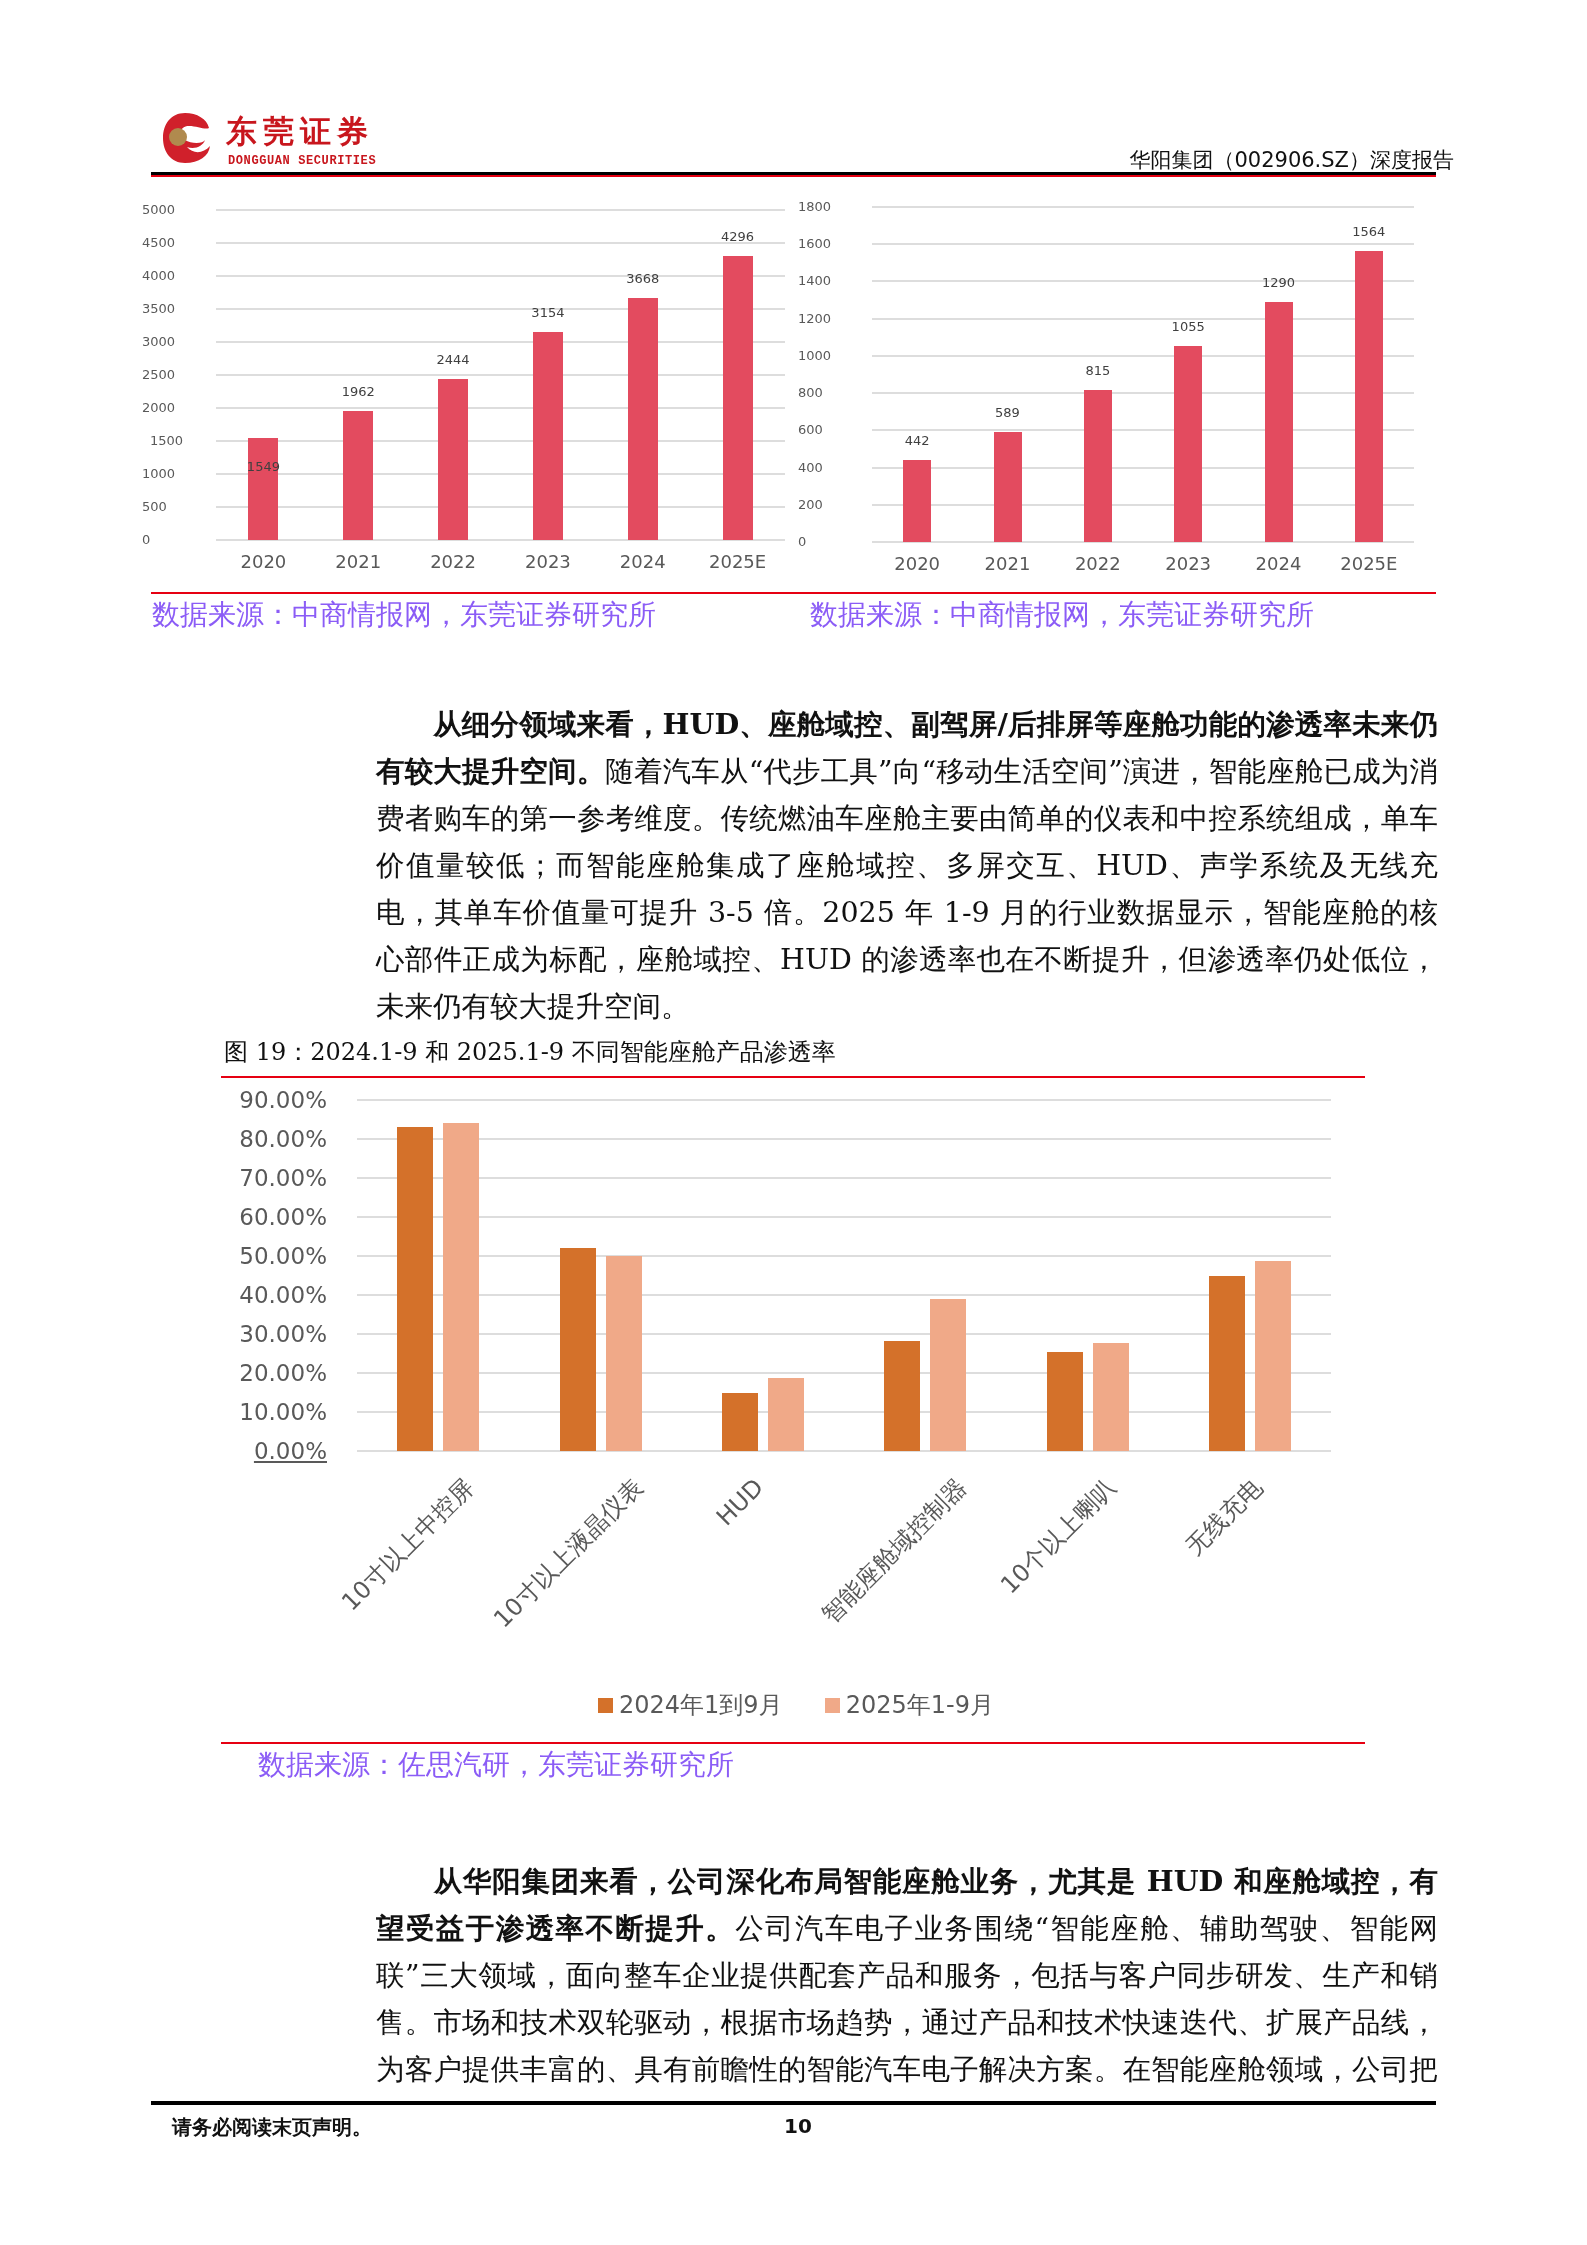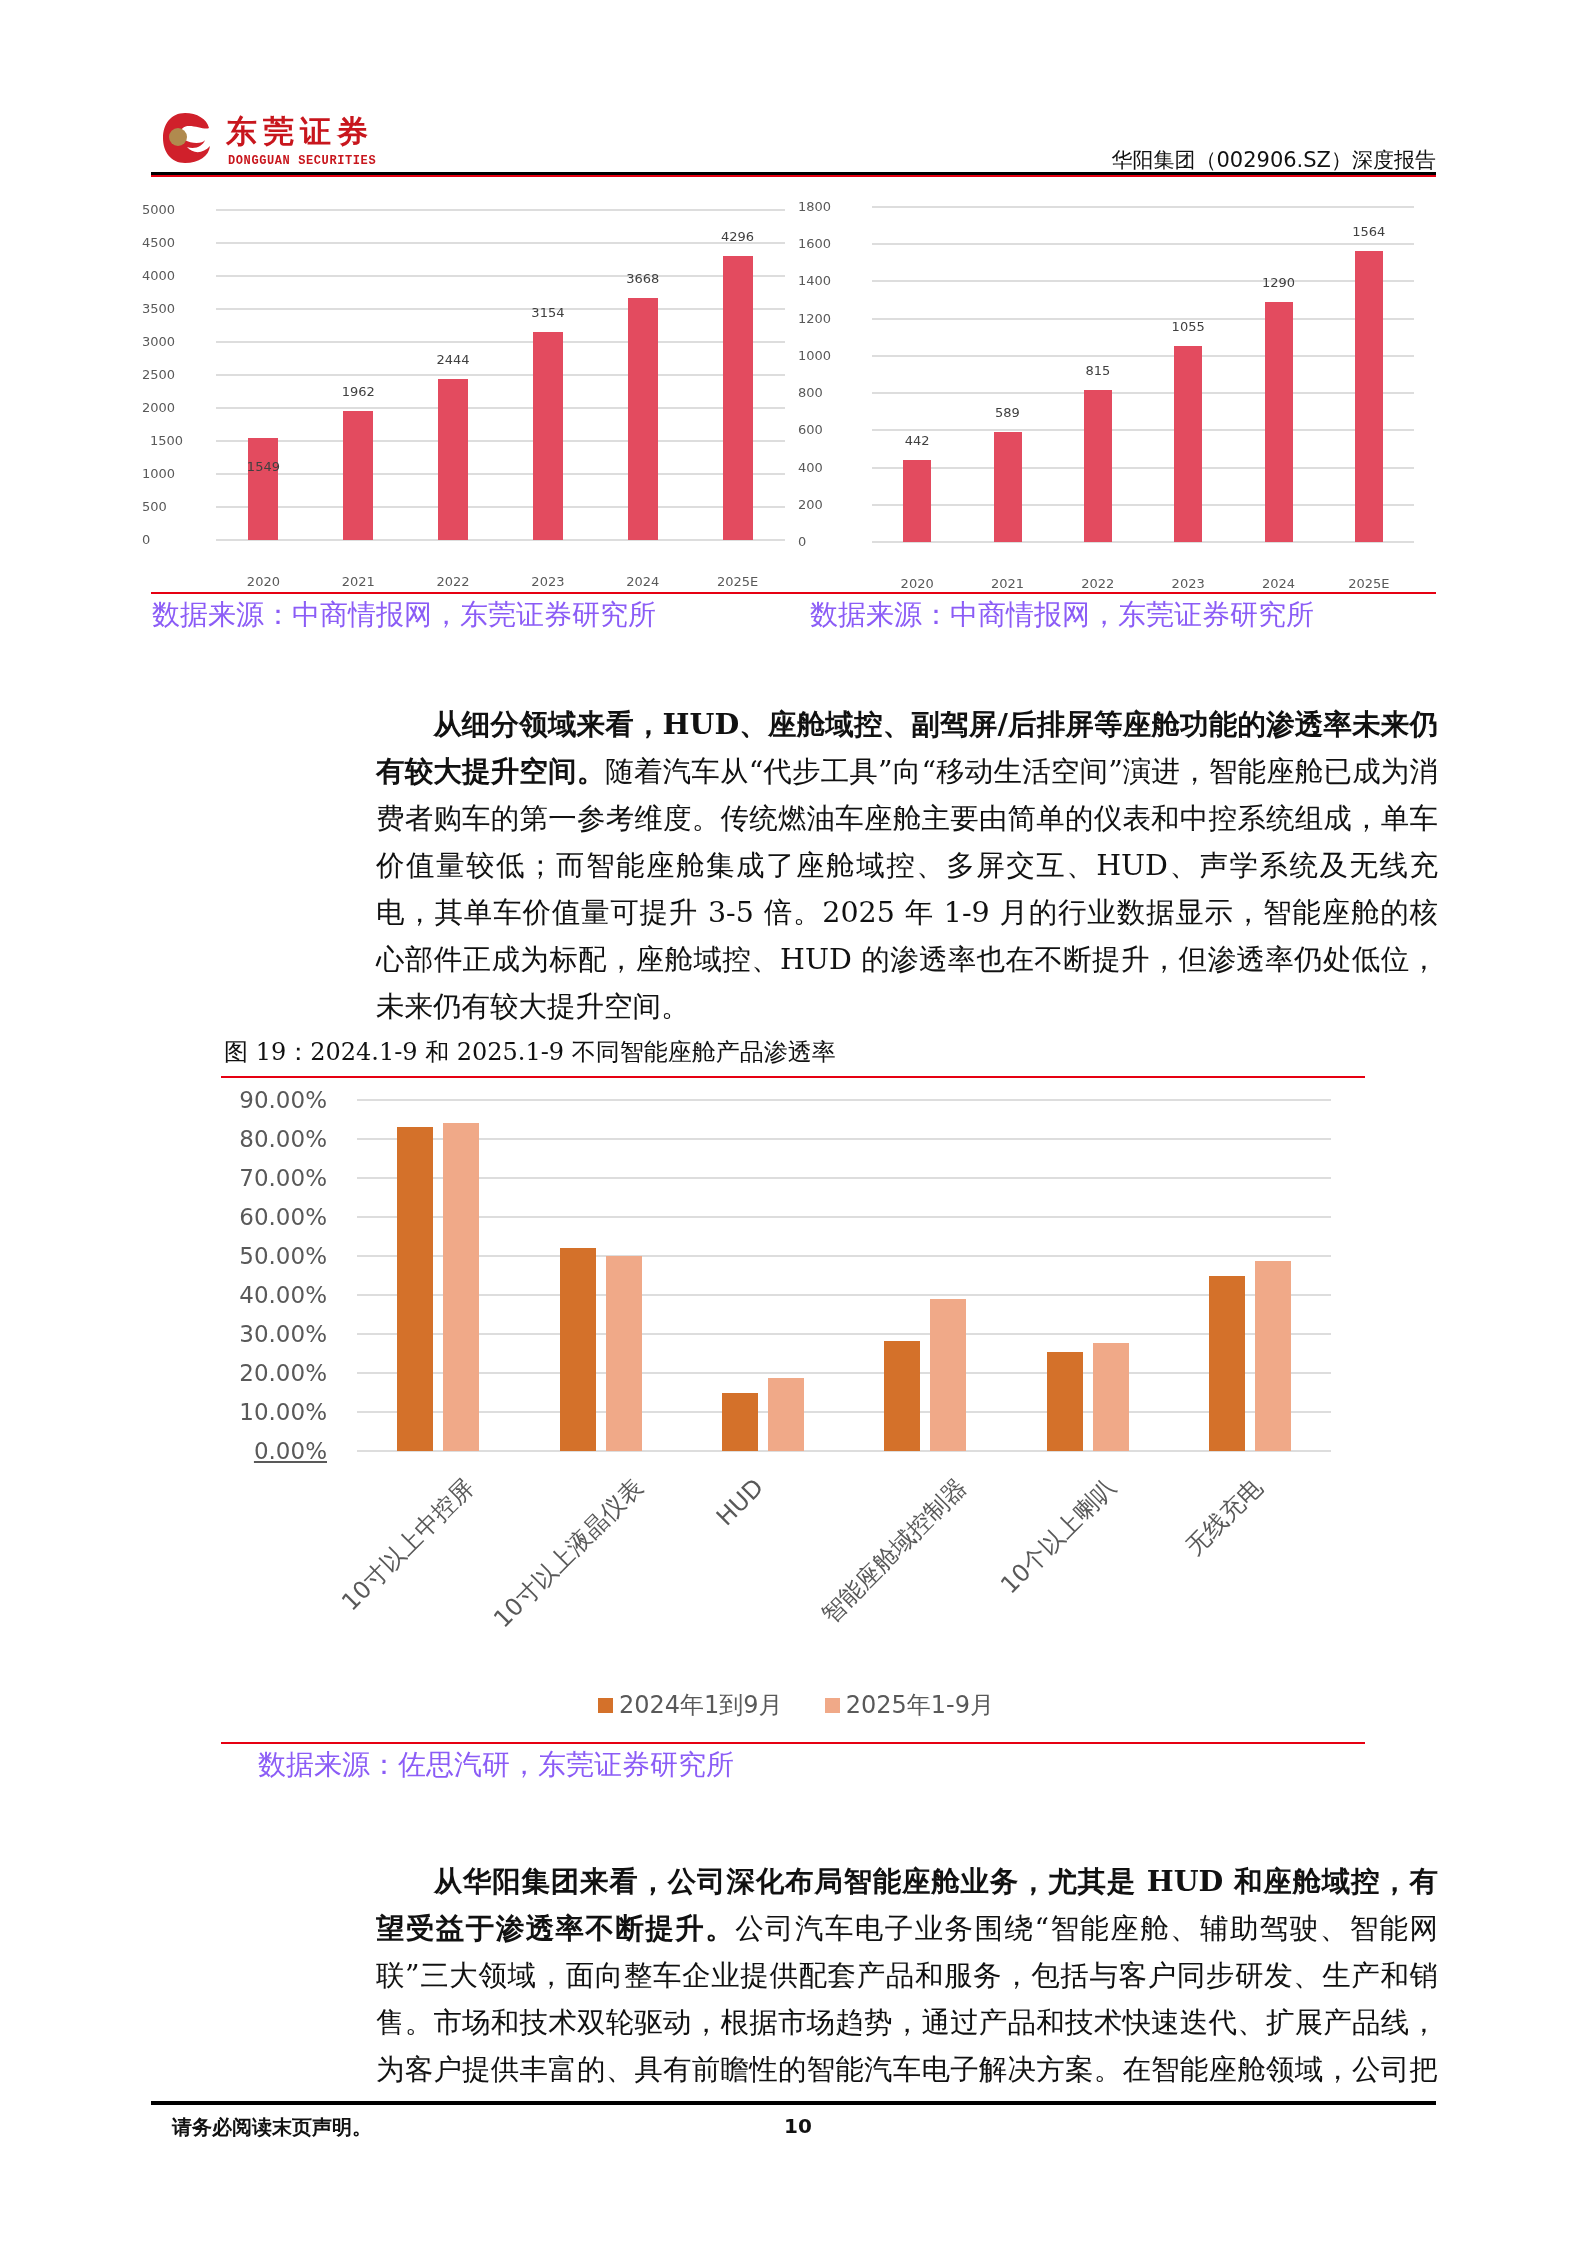--- a/index.html
+++ b/index.html
@@ -6,32 +6,32 @@
   body { width:1587px; height:2245px; position:relative; overflow:hidden;
          font-family:"DejaVu Serif","Liberation Serif",serif; color:#111; }
   .abs { position:absolute; }
 
   
   .logo-icon { left:163px; top:112px; width:48px; height:52px; }
   .brand-cn { left:226px; top:114px; font-family:"DejaVu Serif",serif; font-weight:bold;
               font-size:31px; letter-spacing:6px; color:#C8161D; line-height:34px; white-space:nowrap; }
   .brand-en { left:228px; top:154px; font-family:Liberation Mono, monospace; font-weight:bold;
               font-size:12px; letter-spacing:0.6px; color:#C8161D; white-space:nowrap; }
-  .report-title { right:151px; top:147px; font-family:"DejaVu Sans",sans-serif; font-size:21px;
+  .report-title { right:133px; top:147px; font-family:"DejaVu Sans",sans-serif; font-size:21px;
                   color:#111; white-space:nowrap; line-height:26px; }
   .header-rule-black { left:151px; top:172px; width:1285px; height:3px; background:#000; }
   .header-rule-red { left:151px; top:175px; width:1285px; height:2px; background:#E60012; }
 
   
   .chart { position:absolute; }
   .gridline { position:absolute; height:2px; background:#DDDDDD; }
   .ytick { position:absolute; font-family:"DejaVu Sans",sans-serif; font-size:13px; color:#595959;
            text-align:left; width:60px; line-height:16px; }
-  .xtick { position:absolute; font-family:"DejaVu Sans",sans-serif; font-size:13px; color:#595959;
-           text-align:center; width:80px; line-height:16px;margin-top:20px; }
+  .xtick { position:absolute; font-family:"DejaVu Sans",sans-serif; font-size:18px; color:#595959;
+           text-align:center; width:80px; line-height:16px; }
   .bar { position:absolute; }
   .dlabel { position:absolute; font-family:"DejaVu Sans",sans-serif; font-size:13px; color:#404040;
             text-align:center; width:80px; line-height:16px; }
 
   .src-rule { position:absolute; height:2px; background:#E60012; }
   .src-text { position:absolute; font-size:28px; color:#8b5cf6; white-space:nowrap; line-height:30px;
               font-family:Liberation Serif, serif; }
 
   
   .para { position:absolute; left:376px; width:1062px; font-size:28.5px; line-height:47px;

